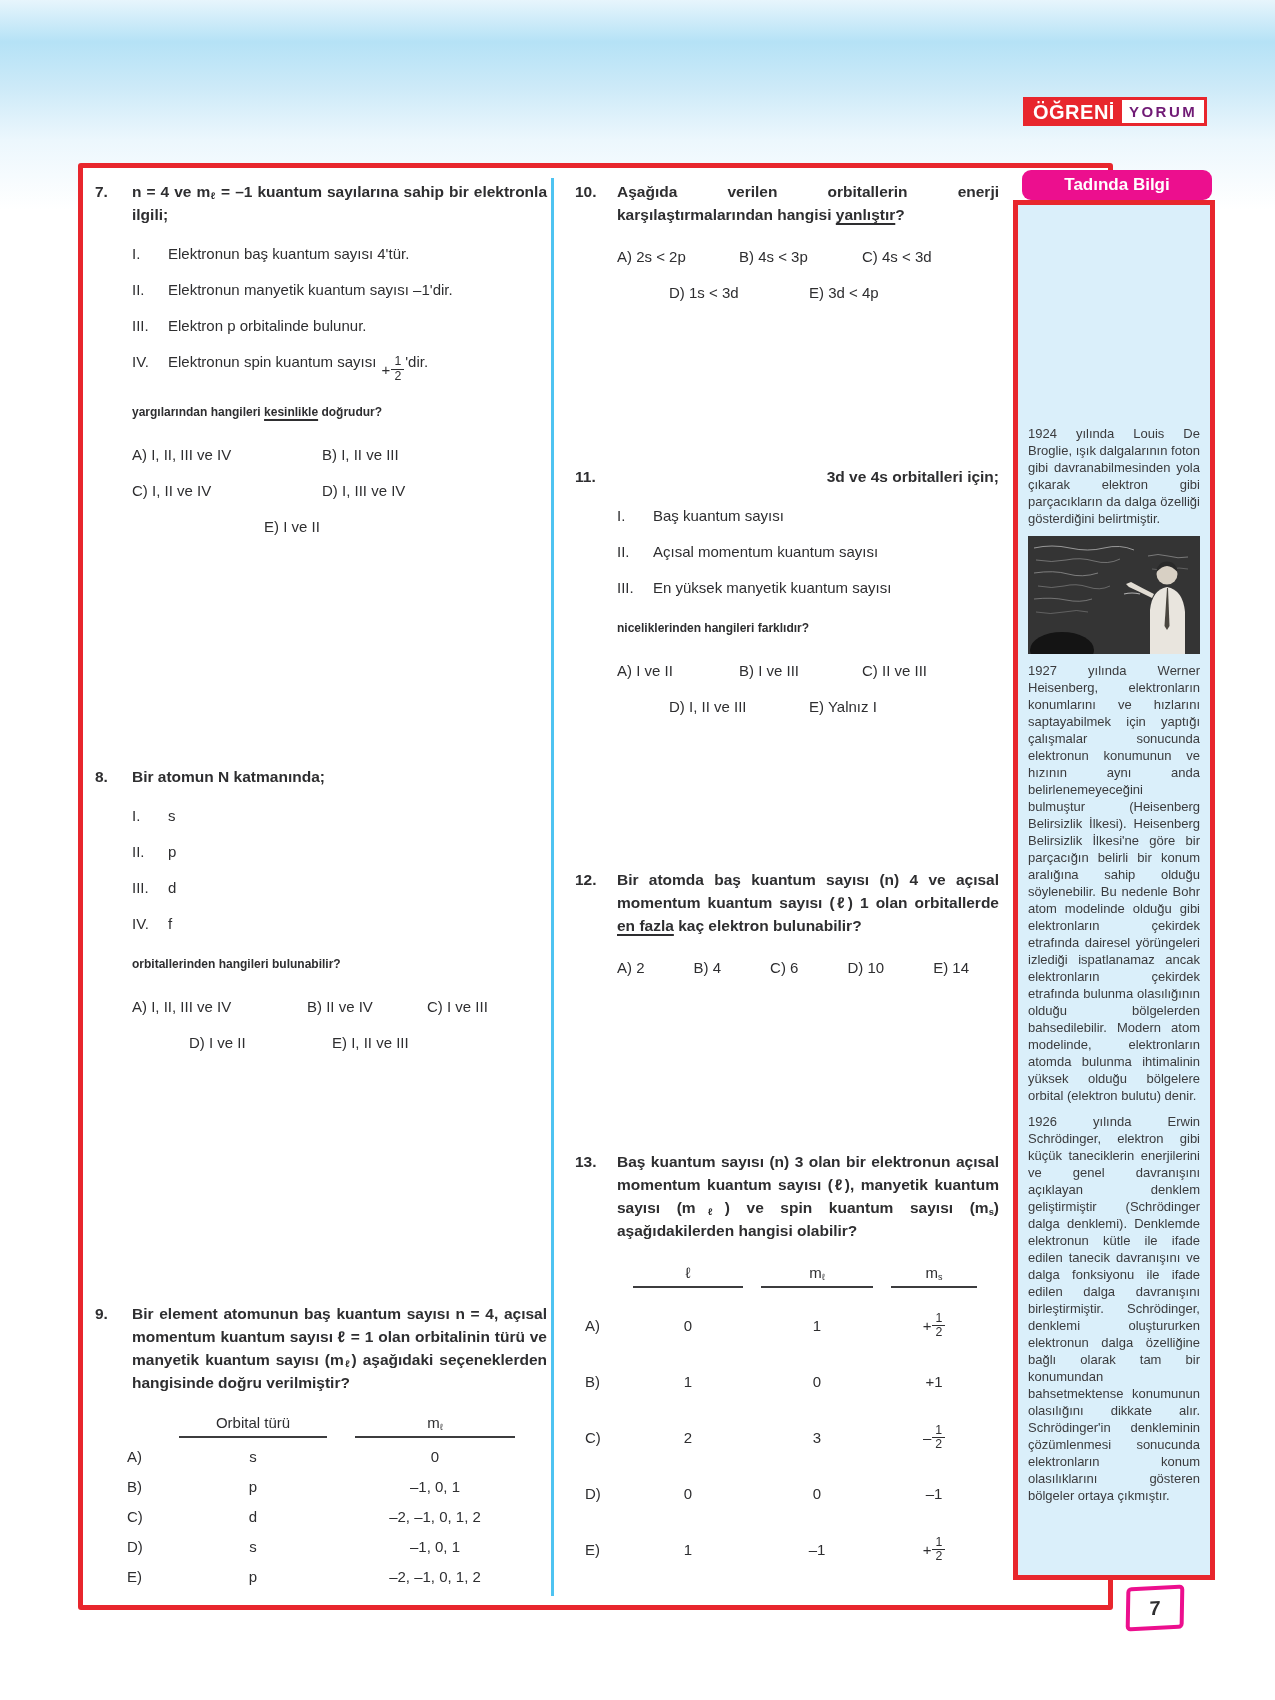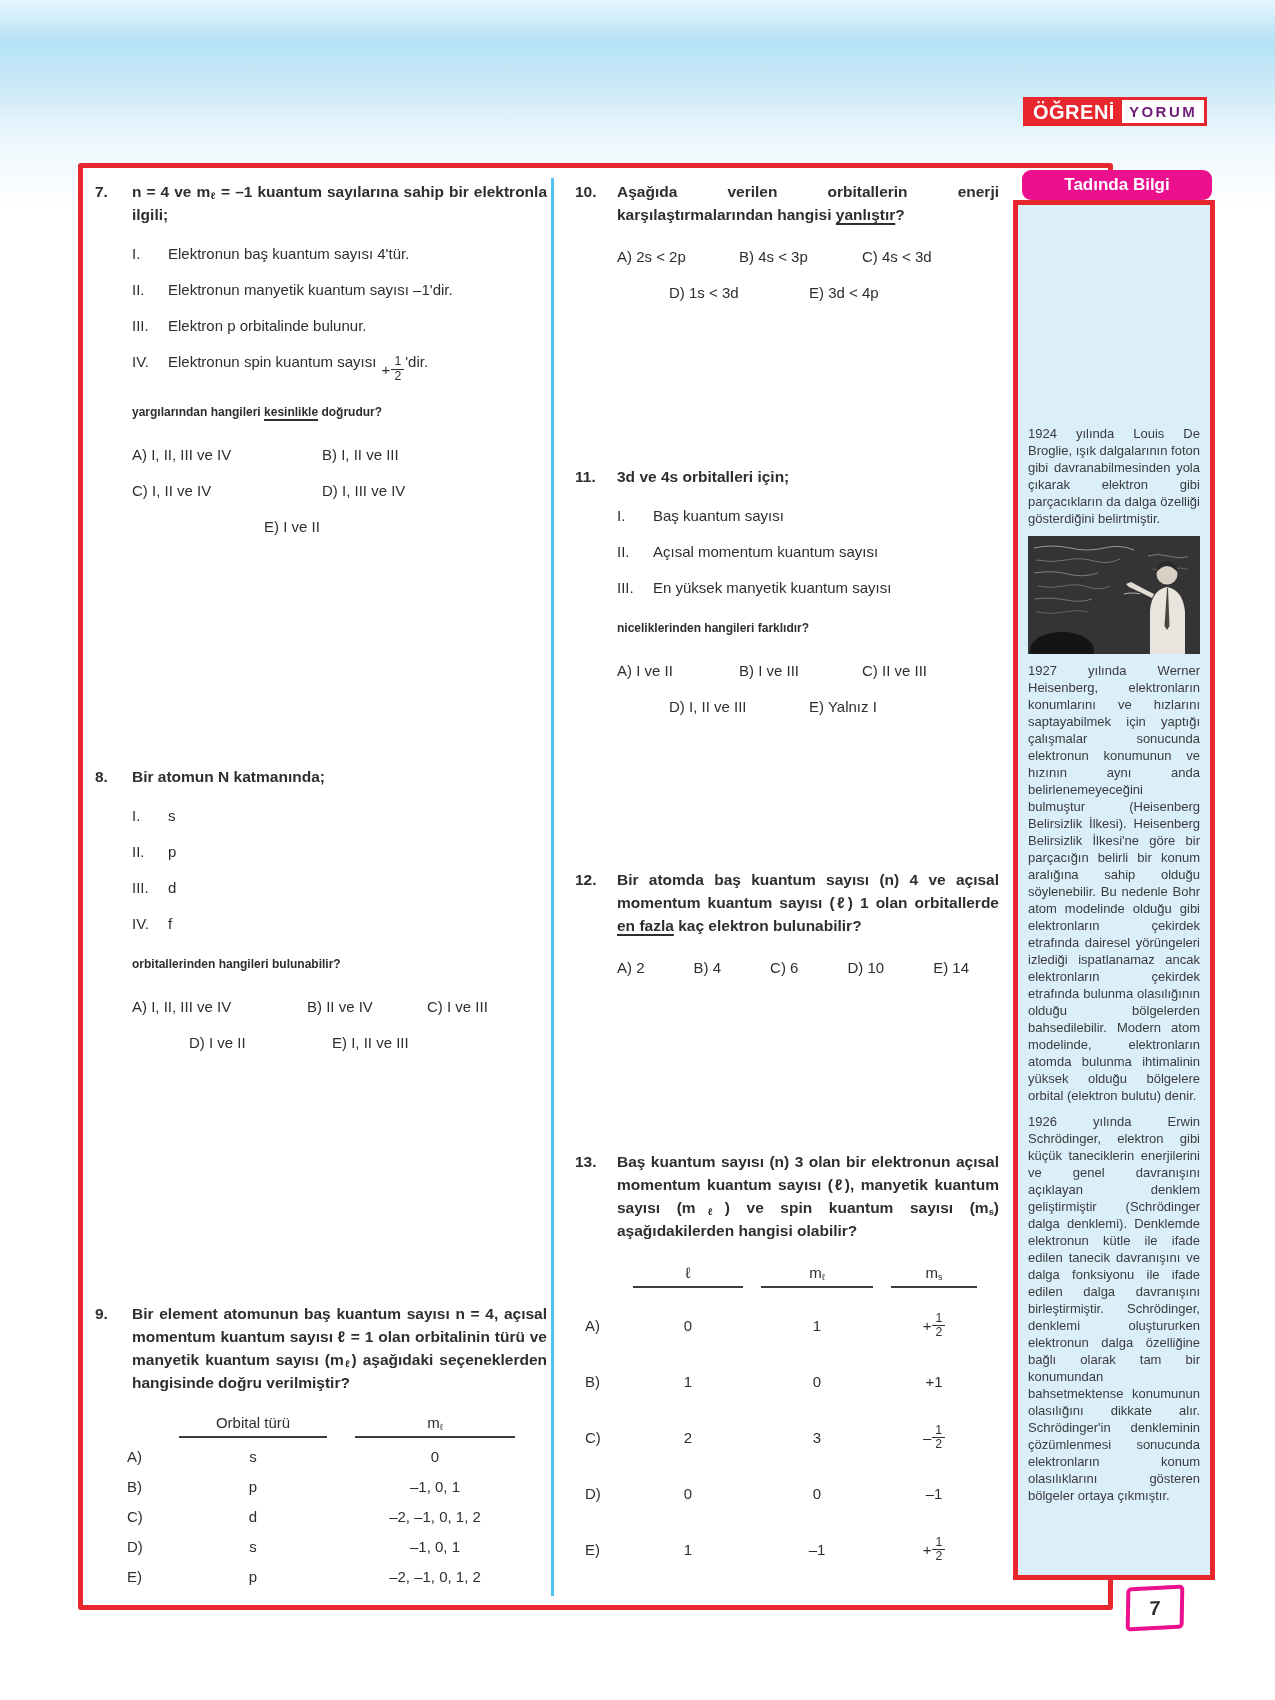--- a/index.html
+++ b/index.html
@@ -218,21 +218,21 @@
       <div class="optrow">
           <span class="opt w140 ml52">D) 1s &lt; 3d</span>
           <span class="opt">E) 3d &lt; 4p</span>
         </div>
     </div>
   </div>
 
   <div class="q q-right" style="left:575px;top:465px;width:424px;">
     <div class="qhead">
       <span class="qnum nw42">11.</span>
-      <span class="stem" style="text-align:left;"><span>3d ve 4s orbitalleri için;</span></span>
+      <span class="stem" style="text-align:right;margin-left:39px;"><span>3d ve 4s orbitalleri için;</span></span>
     </div>
     <div class="items">
       <div class="ritem">
           <span class="rnum">I.</span>
           <span><span>Baş kuantum sayısı</span></span>
         </div>
       <div class="ritem">
           <span class="rnum">II.</span>
           <span><span>Açısal momentum kuantum sayısı</span></span>
         </div>

